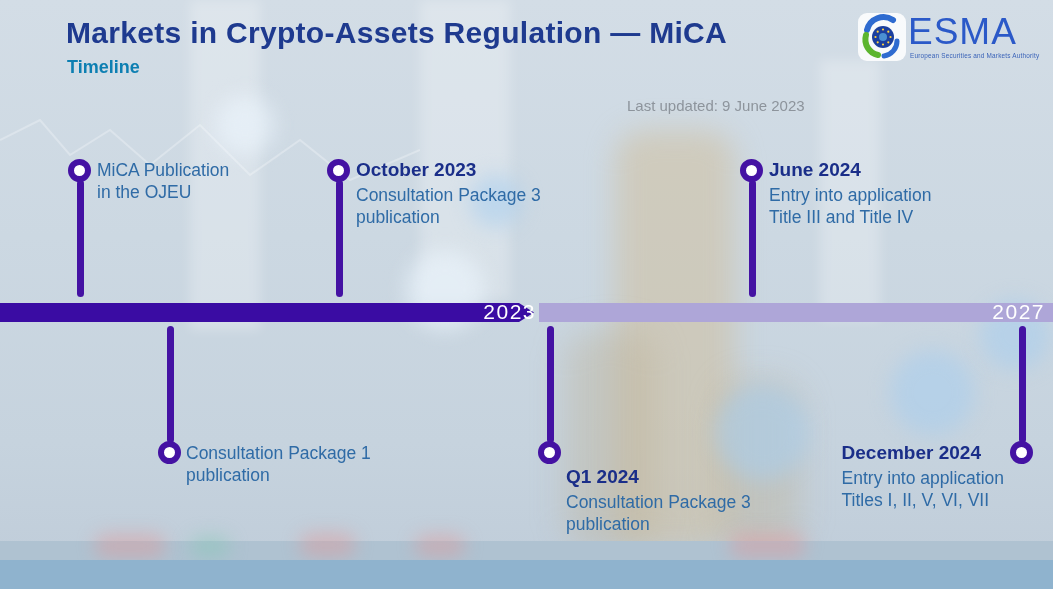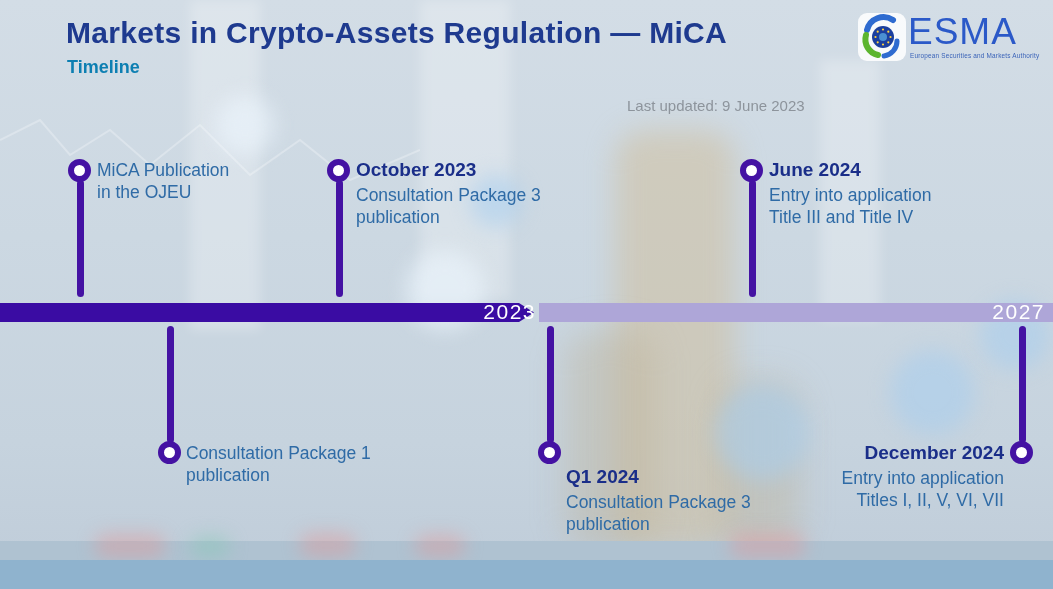--- a/index.html
+++ b/index.html
@@ -38,21 +38,21 @@
   .bar-light{ position:absolute; left:539px; top:303px; width:514px; height:19px; background:#aea6d8; }
   .era{ position:absolute; top:301px; height:22px; color:#ffffff; font-size:21px; letter-spacing:1.5px; line-height:22px;margin-left:24px; }
   .era-2023{ left:0; width:512px; text-align:right; }
   .era-2024{ right:8px; text-align:right; }
   
   .stem{ position:absolute; width:7px; background:#4412a3; border-radius:4px; }
   .ring{ position:absolute; width:23px; height:23px; border:6px solid #4412a3; border-radius:50%; background:#ffffff; }
   .m-date{ font-size:19px; font-weight:bold; color:#1a2e89; margin-bottom:3px; }
   .m-desc{ font-size:17.5px; color:#2f6ba6; line-height:22px; }
   .m-text{ position:absolute; white-space:nowrap; }
-  .m-text.right{ text-align:right; }
+  .m-text.right{ }
 </style>
 </head>
 <body>
 
 <div class="canvas">
 
   <div class="bg-el band" style="left:190px; top:0; width:70px; height:330px;"></div>
   <div class="bg-el band" style="left:420px; top:0; width:90px; height:300px;"></div>
   <div class="bg-el band" style="left:820px; top:60px; width:60px; height:260px;"></div>
   <svg class="bg-el chartline" width="420" height="160" style="left:0; top:80px;">

